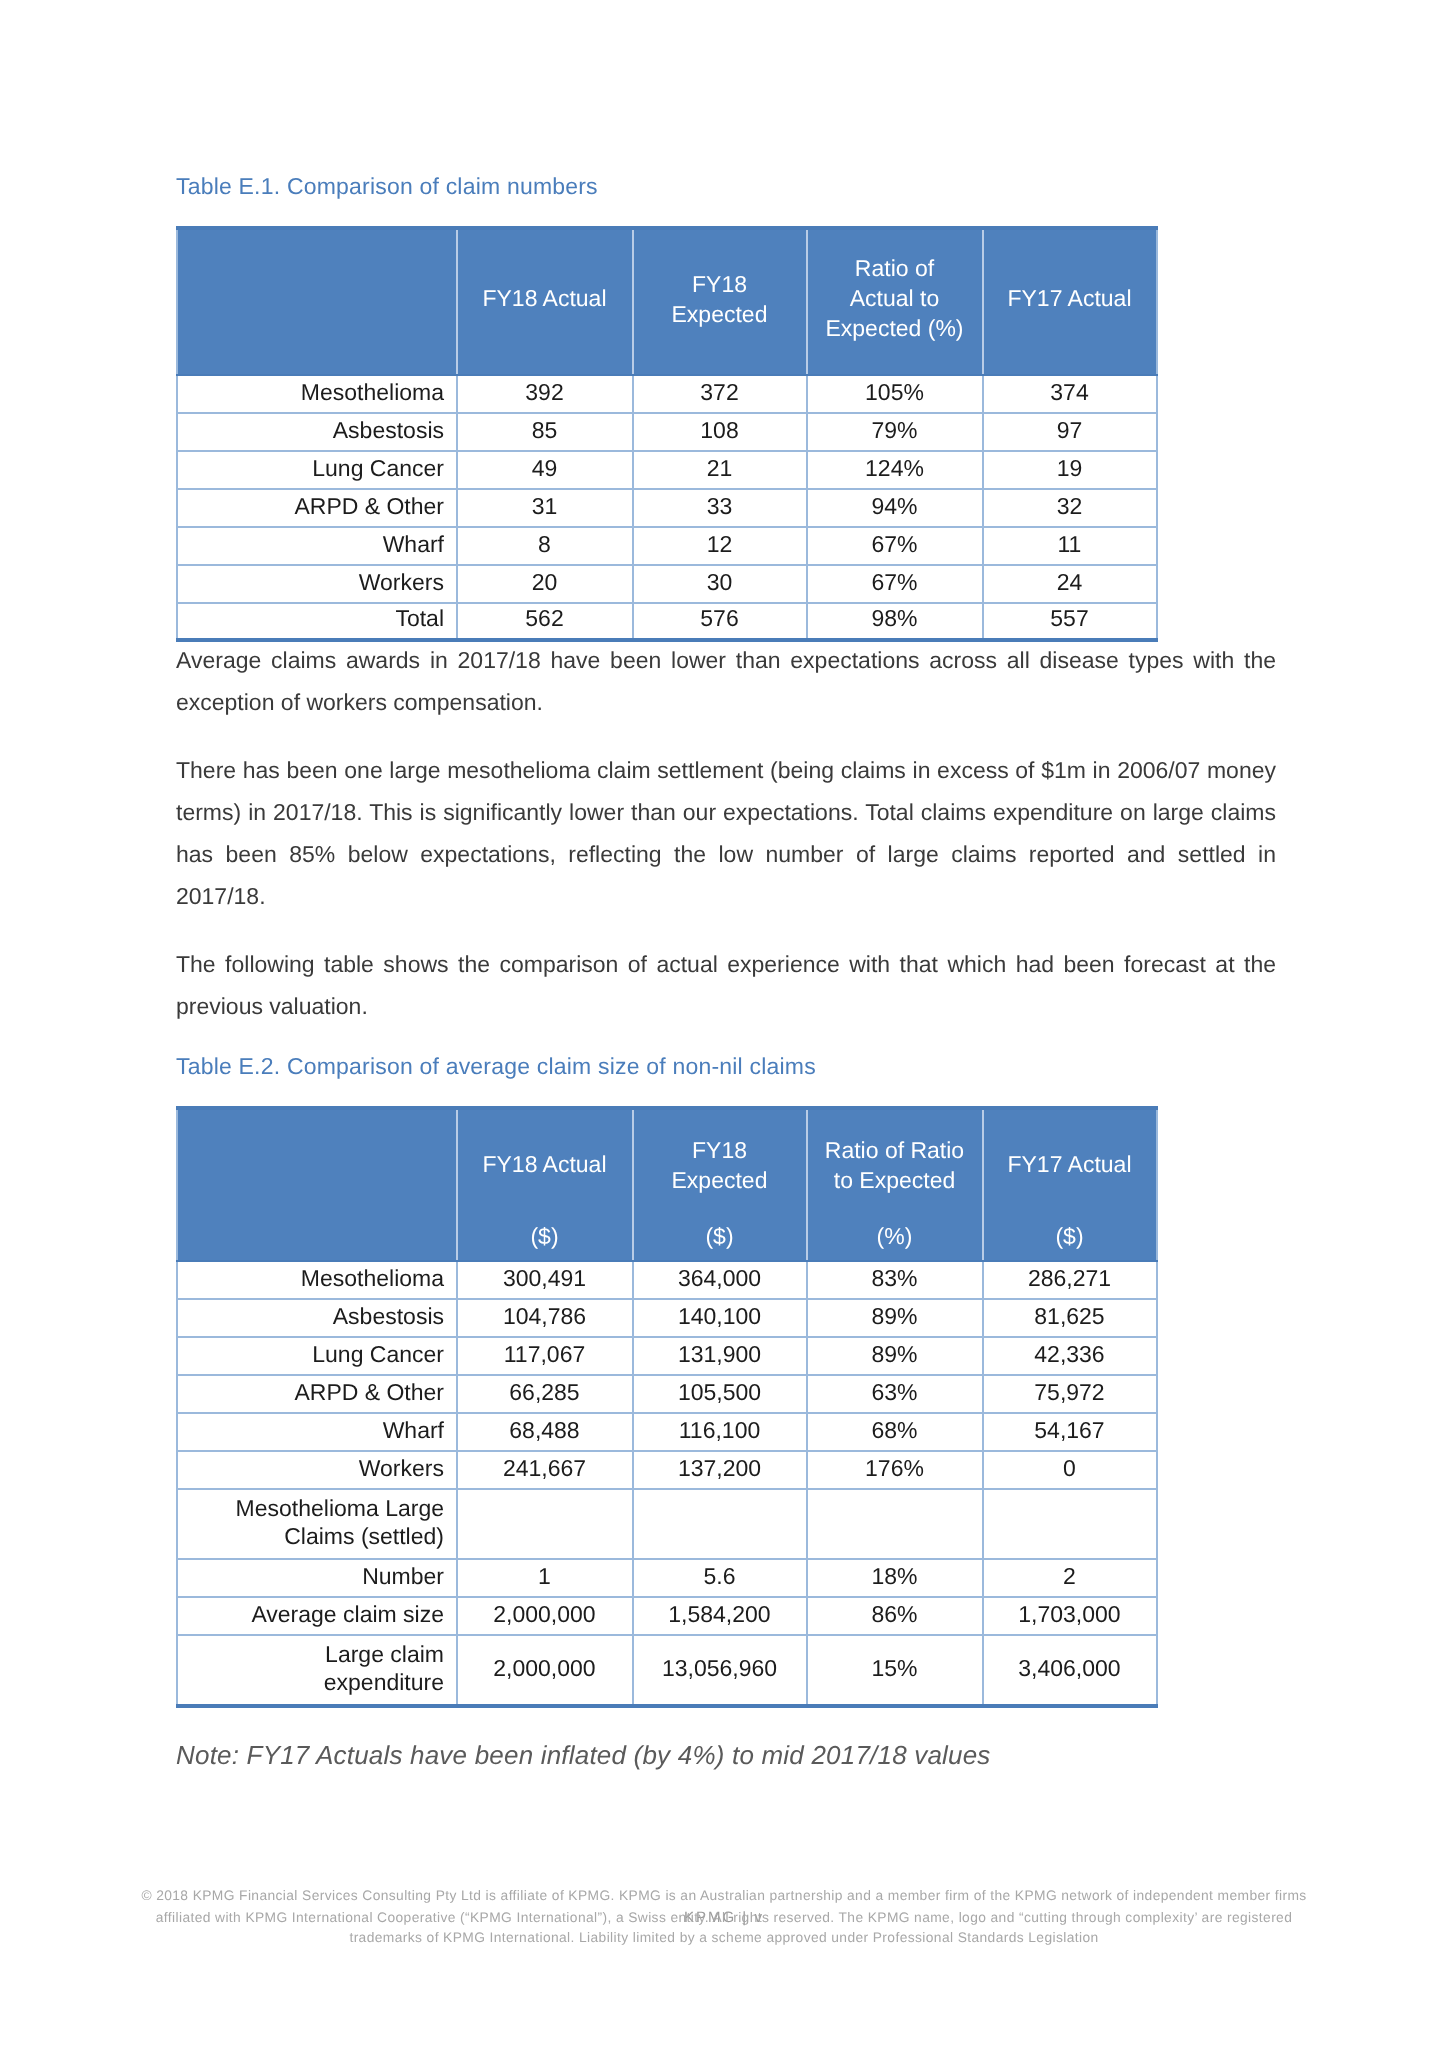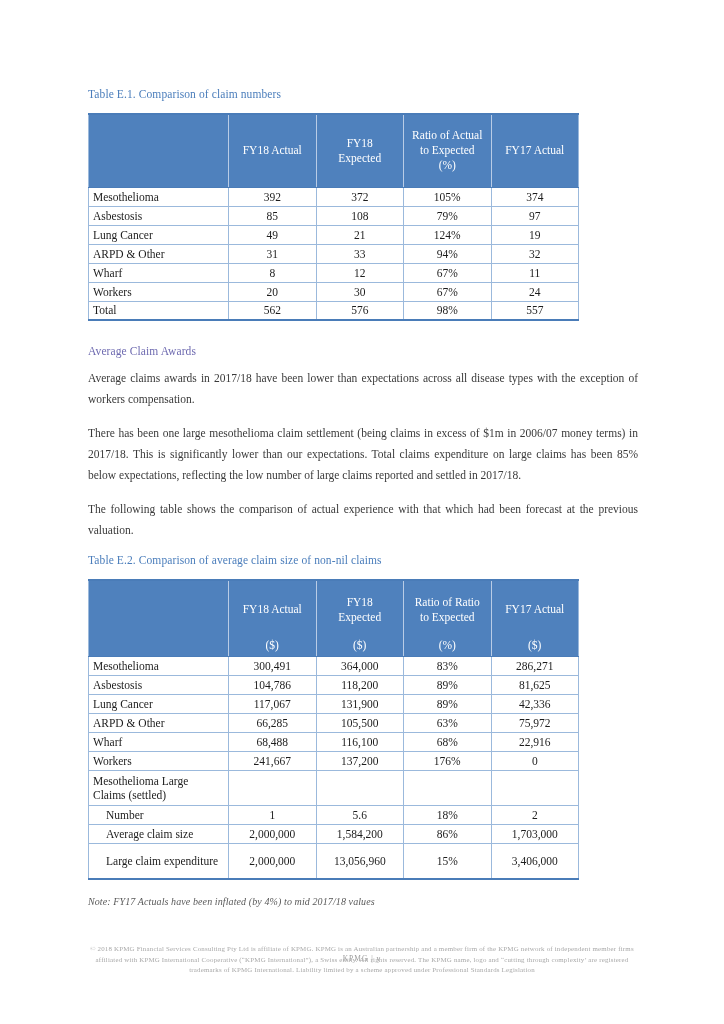--- a/index.html
+++ b/index.html
@@ -1,19 +1,19 @@
 <!DOCTYPE html>
 <html><head>
 <meta charset="utf-8">
 <style>
   * { margin:0; padding:0; box-sizing:border-box; }
   html,body { background:#ffffff; }
   .page {
     position:relative; width:724px; height:1024px; background:#ffffff;
-    font-family:Liberation Serif, serif; color:#333333; overflow:hidden;
+    font-family:Liberation Sans, sans-serif; color:#333333; overflow:hidden;
   }
   .content { position:absolute; left:88px; top:88px; width:550px; }
 
   .table-caption {
     font-size:11.5px; color:#4a7dbb; margin-bottom:13px; letter-spacing:.1px;
   }
   table.data {
     width:490px; table-layout:fixed; border-collapse:collapse;
     font-size:11.5px; color:#1c1c1c;
     border-top:2px solid #4a7cb8; border-bottom:2px solid #4a7cb8;
@@ -29,33 +29,33 @@
   }
   thead th:last-child { border-right:none; }
   table.t2 thead th { height:75px; padding:0; }
   .h2cell { height:75px; display:flex; flex-direction:column; }
   .h2label { flex:1; display:flex; align-items:center; justify-content:center; padding:2px 8px; line-height:15px; }
   .h2unit { padding:0 0 3px; line-height:15px; }
   tbody td {
     border:1px solid #9bb9dc; height:19px; padding:1px 6px;
     vertical-align:middle; line-height:14px;
   }
-  td.lbl { text-align:left; padding-left:4px; }
+  td.lbl { text-align:right; padding-left:4px; }
   td.lbl.indent { padding-left:17px; }
   td.val { text-align:center; }
   tr.tall td { height:35px; }
 
   .section-heading { font-size:11.5px; color:#6e6ab0; margin:24px 0 11px; letter-spacing:.1px; }
   .para {
     font-size:11.5px; line-height:21px; color:#3a3a3a;
     text-align:justify; margin-bottom:13px; width:550px;
   }
   .caption2 { margin-top:1px; }
   .note {
-    font-size:10px; font-style:italic; color:#5a5a5a; margin-top:16px; letter-spacing:.1px;
+    font-size:13px; font-style:italic; color:#5a5a5a; margin-top:16px; letter-spacing:.1px;
   }
   .footer-brand {
     position:absolute; top:954px; left:0; right:0; text-align:center;
     font-size:7.5px; color:#9a9a9a; letter-spacing:1px;
   }
   .footer-legal {
     position:absolute; top:944px; left:58px; right:58px; text-align:center;
     font-size:6.9px; line-height:10.5px; color:#a8a8a8; letter-spacing:.2px;
   }
 </style>
@@ -130,21 +130,20 @@
         <tr>
           <td class="lbl">Total</td>
           <td class="val">562</td>
           <td class="val">576</td>
           <td class="val">98%</td>
           <td class="val">557</td>
         </tr>
       </tbody>
     </table>
 
-    <div class="section-heading">Average Claim Awards</div>
     <p class="para">Average claims awards in 2017/18 have been lower than expectations across all disease types with the exception of workers compensation.</p>
     <p class="para">There has been one large mesothelioma claim settlement (being claims in excess of $1m in 2006/07 money terms) in 2017/18. This is significantly lower than our expectations. Total claims expenditure on large claims has been 85% below expectations, reflecting the low number of large claims reported and settled in 2017/18.</p>
     <p class="para">The following table shows the comparison of actual experience with that which had been forecast at the previous valuation.</p>
 
     <div class="table-caption caption2">Table E.2. Comparison of average claim size of non-nil claims</div>
 
     <table class="data t2">
       <colgroup>
           <col class="c-label">
           <col class="c-val">
@@ -190,21 +189,21 @@
         <tr>
           <td class="lbl">Mesothelioma</td>
           <td class="val">300,491</td>
           <td class="val">364,000</td>
           <td class="val">83%</td>
           <td class="val">286,271</td>
         </tr>
         <tr>
           <td class="lbl">Asbestosis</td>
           <td class="val">104,786</td>
-          <td class="val">118,200</td>
+          <td class="val">140,100</td>
           <td class="val">89%</td>
           <td class="val">81,625</td>
         </tr>
         <tr>
           <td class="lbl">Lung Cancer</td>
           <td class="val">117,067</td>
           <td class="val">131,900</td>
           <td class="val">89%</td>
           <td class="val">42,336</td>
         </tr>
@@ -213,21 +212,21 @@
           <td class="val">66,285</td>
           <td class="val">105,500</td>
           <td class="val">63%</td>
           <td class="val">75,972</td>
         </tr>
         <tr>
           <td class="lbl">Wharf</td>
           <td class="val">68,488</td>
           <td class="val">116,100</td>
           <td class="val">68%</td>
-          <td class="val">22,916</td>
+          <td class="val">54,167</td>
         </tr>
         <tr>
           <td class="lbl">Workers</td>
           <td class="val">241,667</td>
           <td class="val">137,200</td>
           <td class="val">176%</td>
           <td class="val">0</td>
         </tr>
         <tr class="tall">
           <td class="lbl">Mesothelioma Large Claims (settled)</td>

